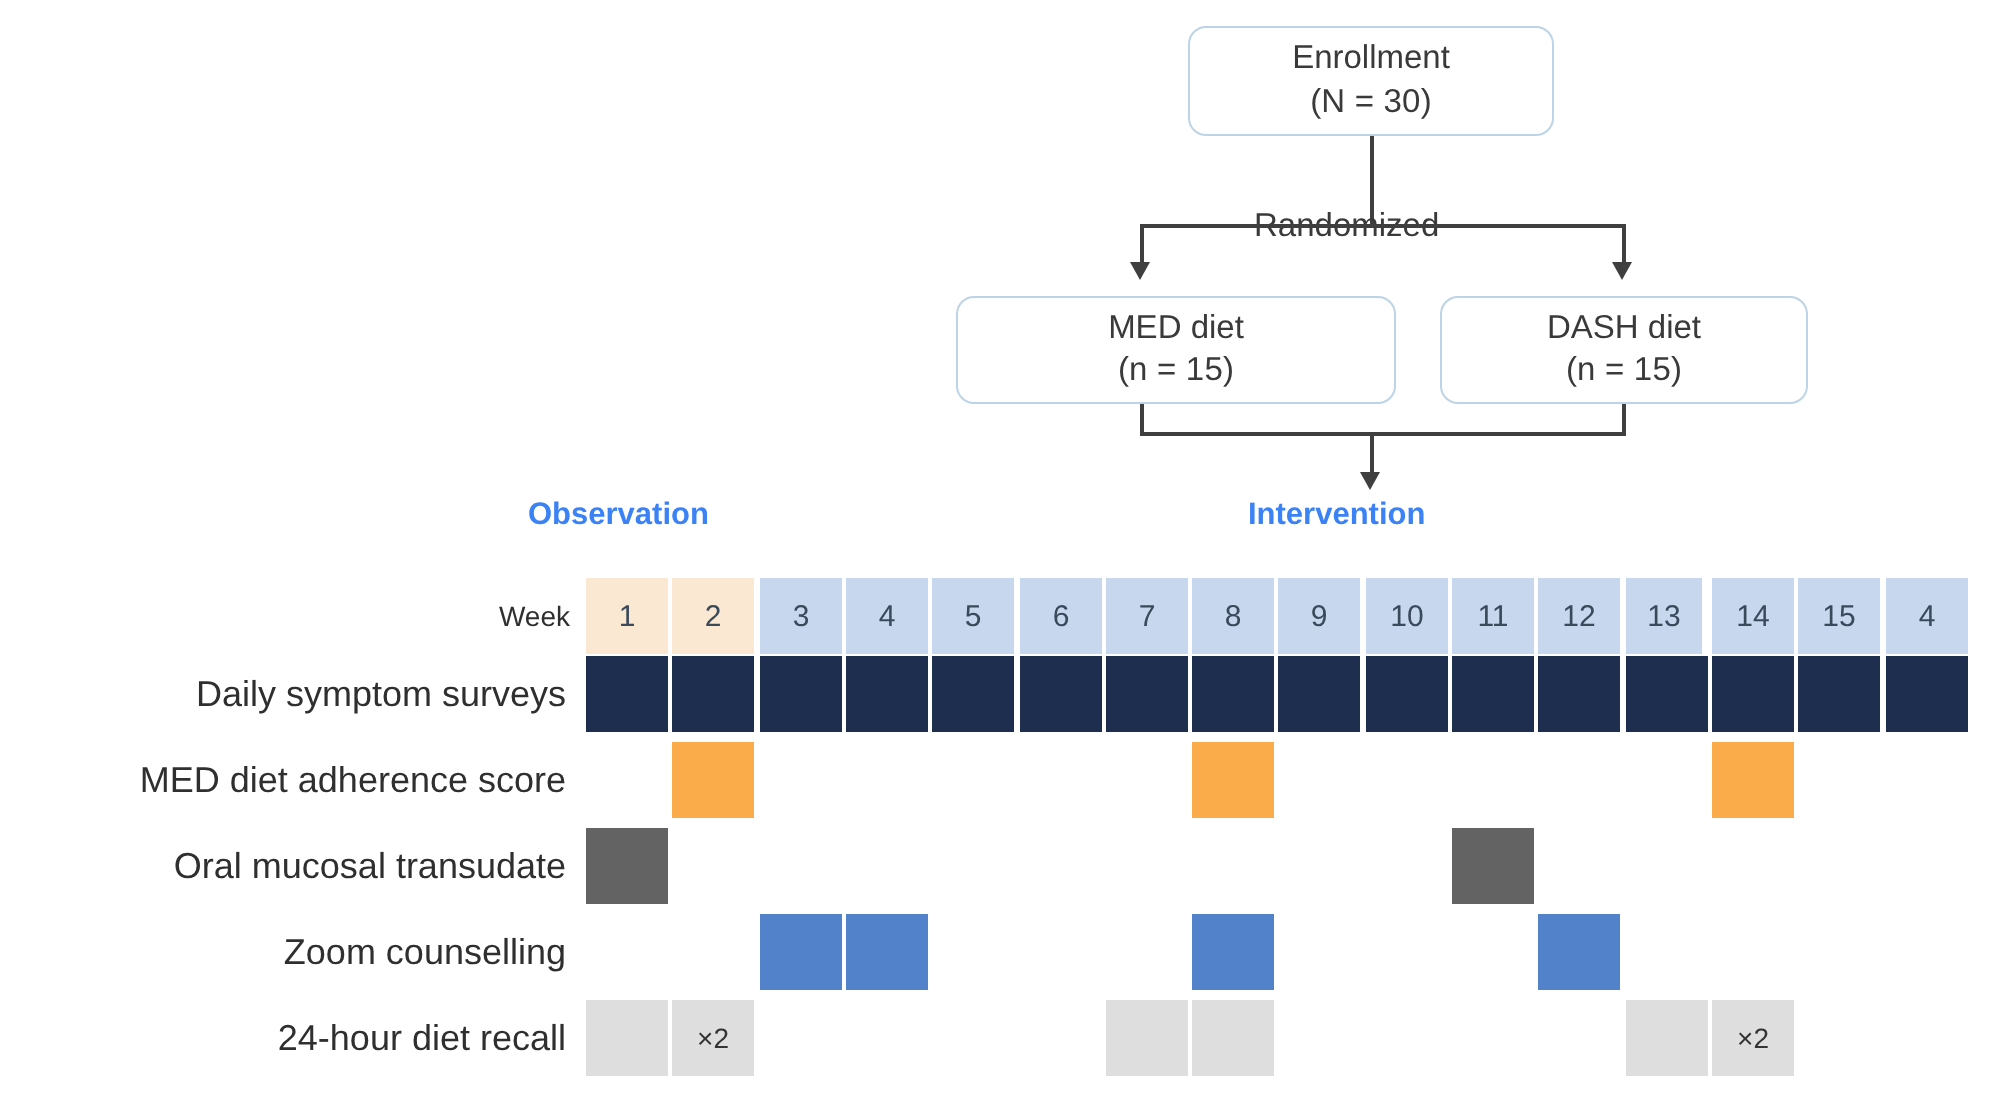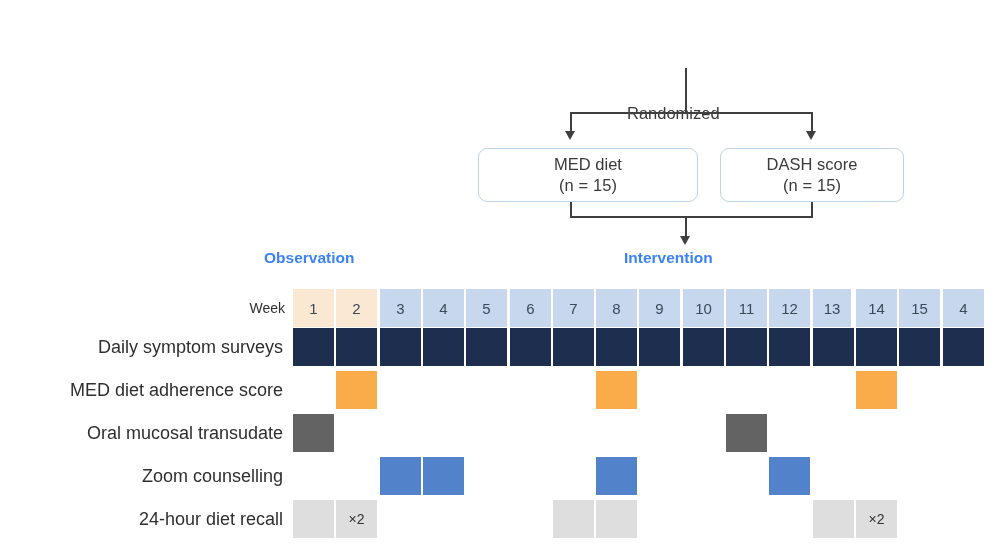--- a/index.html
+++ b/index.html
@@ -61,39 +61,43 @@
     position:absolute;right:0;top:0;height:38px;
     display:flex;align-items:center;justify-content:flex-end;
     font-size:14px;color:#2f2f2f;
   }
 </style>
 </head>
 <body>
 
 <div id="stage">
 
+  <div class="fbox" style="left:594px;top:13px;width:183px;height:55px;">
+    <div>Enrollment</div>
+    <div class="l2">(N = 30)</div>
+  </div>
 
   <div class="vline" style="left:685px;top:68px;height:45px;"></div>
 
   <div class="flabel" style="left:627px;top:104px;">Randomized</div>
 
   <div class="hline" style="left:570px;top:112px;width:116px;"></div>
   <div class="vline" style="left:570px;top:112px;height:21px;"></div>
   <div class="arrowdown" style="left:565px;top:131px;"></div>
 
   <div class="hline" style="left:685px;top:112px;width:127px;"></div>
   <div class="vline" style="left:811px;top:112px;height:21px;"></div>
   <div class="arrowdown" style="left:806px;top:131px;"></div>
 
   <div class="fbox" style="left:478px;top:148px;width:220px;height:54px;">
     <div>MED diet</div>
     <div class="l2">(n = 15)</div>
   </div>
   <div class="fbox" style="left:720px;top:148px;width:184px;height:54px;">
-    <div>DASH score</div>
+    <div>DASH diet</div>
     <div class="l2">(n = 15)</div>
   </div>
 
   <div class="vline" style="left:570px;top:202px;height:15px;"></div>
   <div class="vline" style="left:811px;top:202px;height:15px;"></div>
   <div class="hline" style="left:570px;top:216px;width:243px;"></div>
   <div class="vline" style="left:685px;top:216px;height:22px;"></div>
   <div class="arrowdown" style="left:680px;top:236px;"></div>
 
   <div class="phase" style="left:264px;top:249px;">Observation</div>

